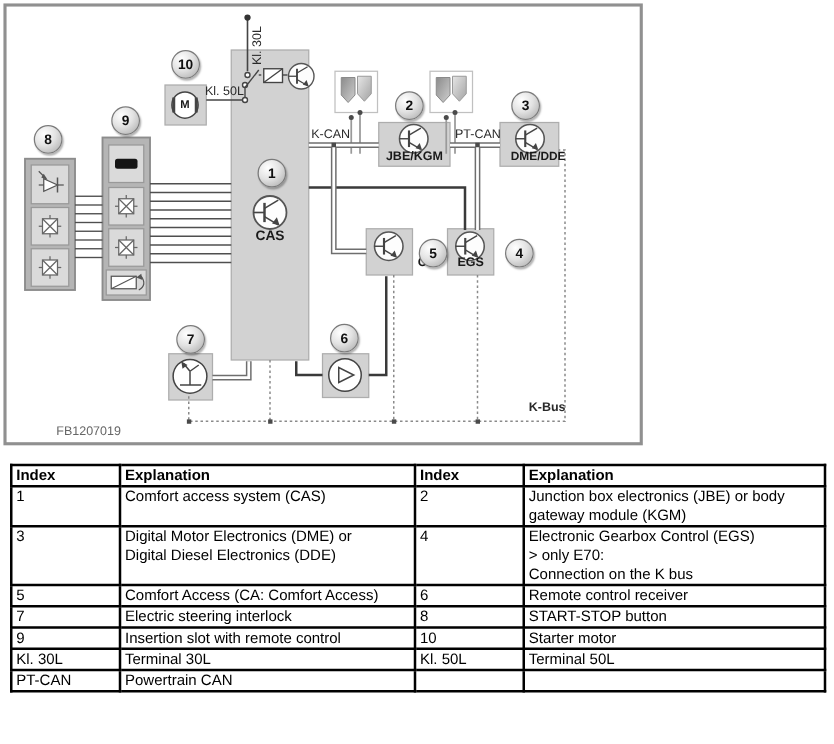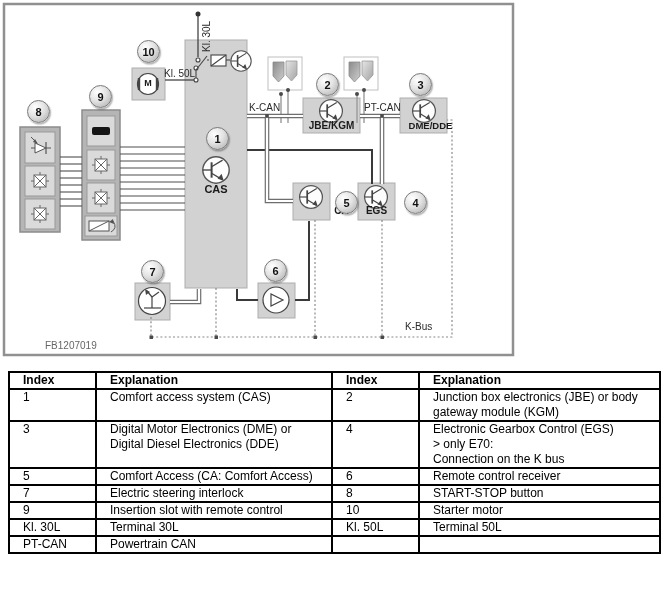--- a/index.html
+++ b/index.html
@@ -9,21 +9,21 @@
   .lbl{position:absolute;color:#2a2a2a;font-size:10px;line-height:1;white-space:nowrap;}
   .modlbl{position:absolute;text-align:center;font-weight:bold;font-size:10px;color:#1a1a1a;line-height:1;}
   .badge{position:absolute;width:21px;height:21px;border-radius:50%;
          background:radial-gradient(circle at 35% 30%, #ffffff 0%, #e3e3e3 45%, #a8a8a8 100%);
          border:1px solid #7a7a7a;box-shadow:1px 1.5px 1.5px rgba(0,0,0,.3);
          display:flex;align-items:center;justify-content:center;
          font-size:11px;font-weight:bold;color:#111;}
   .rot{transform:rotate(-90deg);transform-origin:0 0;}
   table.legend{position:absolute;left:8px;top:371px;width:651px;border-collapse:collapse;
                table-layout:fixed;font-size:12px;color:#000;}
-  table.legend th, table.legend td{border:2px solid #000;padding:0 13px;vertical-align:top;
+  table.legend th, table.legend td{border:2px solid #000;padding:0 3px;vertical-align:top;
                line-height:1.25;overflow:hidden;}
   table.legend th{text-align:left;font-weight:bold;height:14px;}
   td.exp{white-space:pre-line;}
 </style>
 </head>
 <body>
 
 <div id="stage">
 
 <svg width="667" height="595" viewBox="0 0 667 595">
@@ -223,21 +223,21 @@
   <g fill="none" stroke="#444" stroke-width="1.2">
     <circle cx="276" cy="300" r="13" fill="#fff"></circle>
     <path d="M271 294 V306 L283 300 Z" fill="#fff"></path>
   </g>
 </svg>
 
 <div class="lbl rot" style="left:202px;top:52px;">Kl. 30L</div>
 <div class="lbl" style="left:164px;top:69px;">Kl. 50L</div>
 <div class="lbl" style="left:249px;top:103px;">K-CAN</div>
 <div class="lbl" style="left:364px;top:103px;">PT-CAN</div>
-<div class="lbl" style="left:405px;top:322px;">K-Bus</div>
+<div class="lbl" style="left:423px;top:322px;font-weight:bold;">K-Bus</div>
 <div class="modlbl" style="left:303px;top:121px;width:57px;">JBE/KGM</div>
 <div class="modlbl" style="left:400px;top:121px;width:61px;font-size:9.5px;">DME/DDE</div>
 <div class="modlbl" style="left:196px;top:184px;width:40px;font-size:11px;">CAS</div>
 <div class="modlbl" style="left:304px;top:206px;width:37px;margin-left:19px;">CA</div>
 <div class="modlbl" style="left:358px;top:206px;width:37px;">EGS</div>
 <div class="modlbl" style="left:142px;top:79px;width:12px;font-size:9px;">M</div>
 <div class="lbl" style="left:11px;top:341px;color:#666;margin-left:34px;">FB1207019</div>
 
 <div class="badge" style="left:206px;top:127px;">1</div>
 <div class="badge" style="left:316px;top:73px;">2</div>

